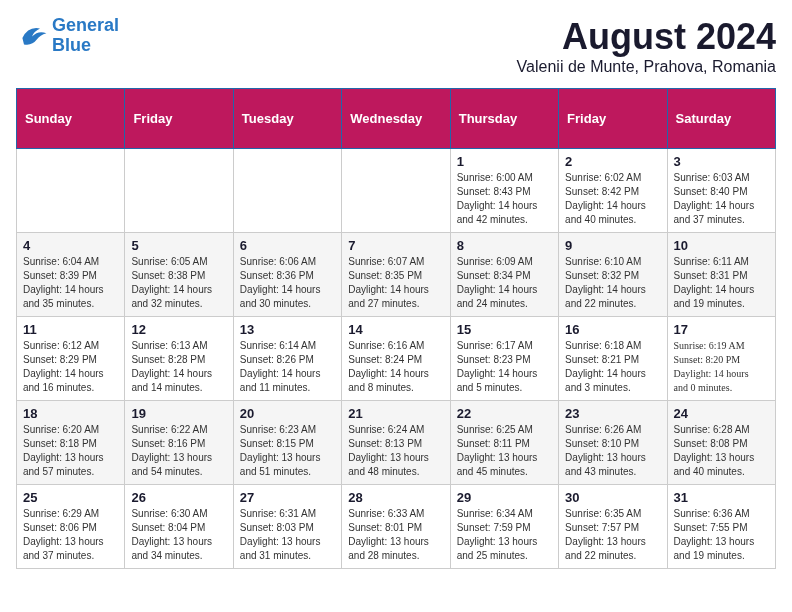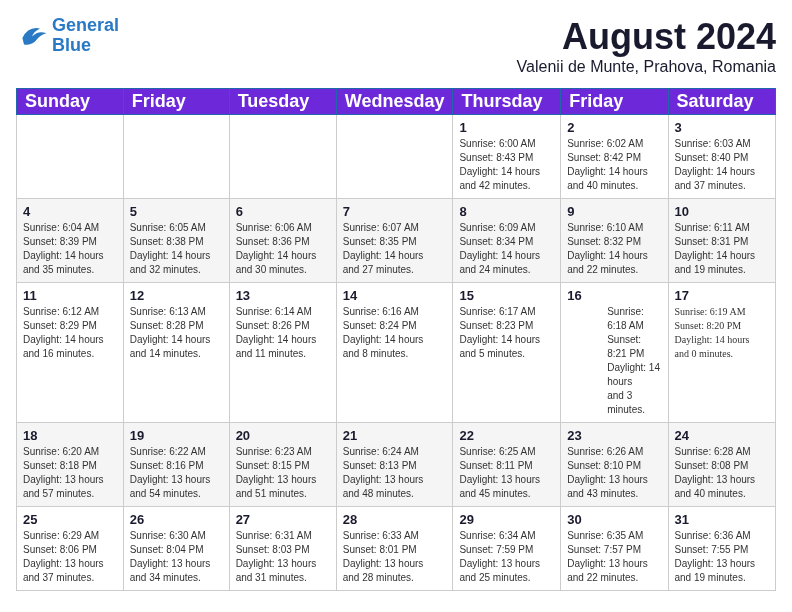--- a/index.html
+++ b/index.html
@@ -46,25 +46,25 @@
     .location-title {
       font-size: 16px;
       color: #1a1a2e;
     }
     .calendar {
       width: 100%;
       border-collapse: collapse;
       border: 1px solid #ccc;
     }
     .calendar th {
-      background: #6d28d9;
+      background: #be185d;
       color: #fff;
       text-align: left;
-      padding: 2px 8px;
-      font-size: 18px;
+      padding: 22px 8px;
+      font-size: 13px;
       border: 1px solid #2266aa;
     }
     .calendar td {
       vertical-align: top;
       padding: 5px 6px;
       border: 1px solid #ccc;
       width: calc(100% / 7);
       background: #fff;
       min-height: 80px;
     }
@@ -228,21 +228,21 @@
         </td>
         <td>
           <span class="day-number">15</span>
           <div class="day-info" style="white-space: pre-line;">Sunrise: 6:17 AM
 Sunset: 8:23 PM
 Daylight: 14 hours
 and 5 minutes.</div>
         </td>
         <td>
           <span class="day-number">16</span>
-          <div class="day-info" style="white-space: pre-line; margin-left: 40px;">Sunrise: 6:18 AM
+          <div class="day-info" style="white-space: pre-line;">Sunrise: 6:18 AM
 Sunset: 8:21 PM
 Daylight: 14 hours
 and 3 minutes.</div>
         </td>
         <td>
           <span class="day-number">17</span>
           <div class="day-info" style="white-space: pre-line; font-family: Liberation Serif, serif;">Sunrise: 6:19 AM
 Sunset: 8:20 PM
 Daylight: 14 hours
 and 0 minutes.</div>

